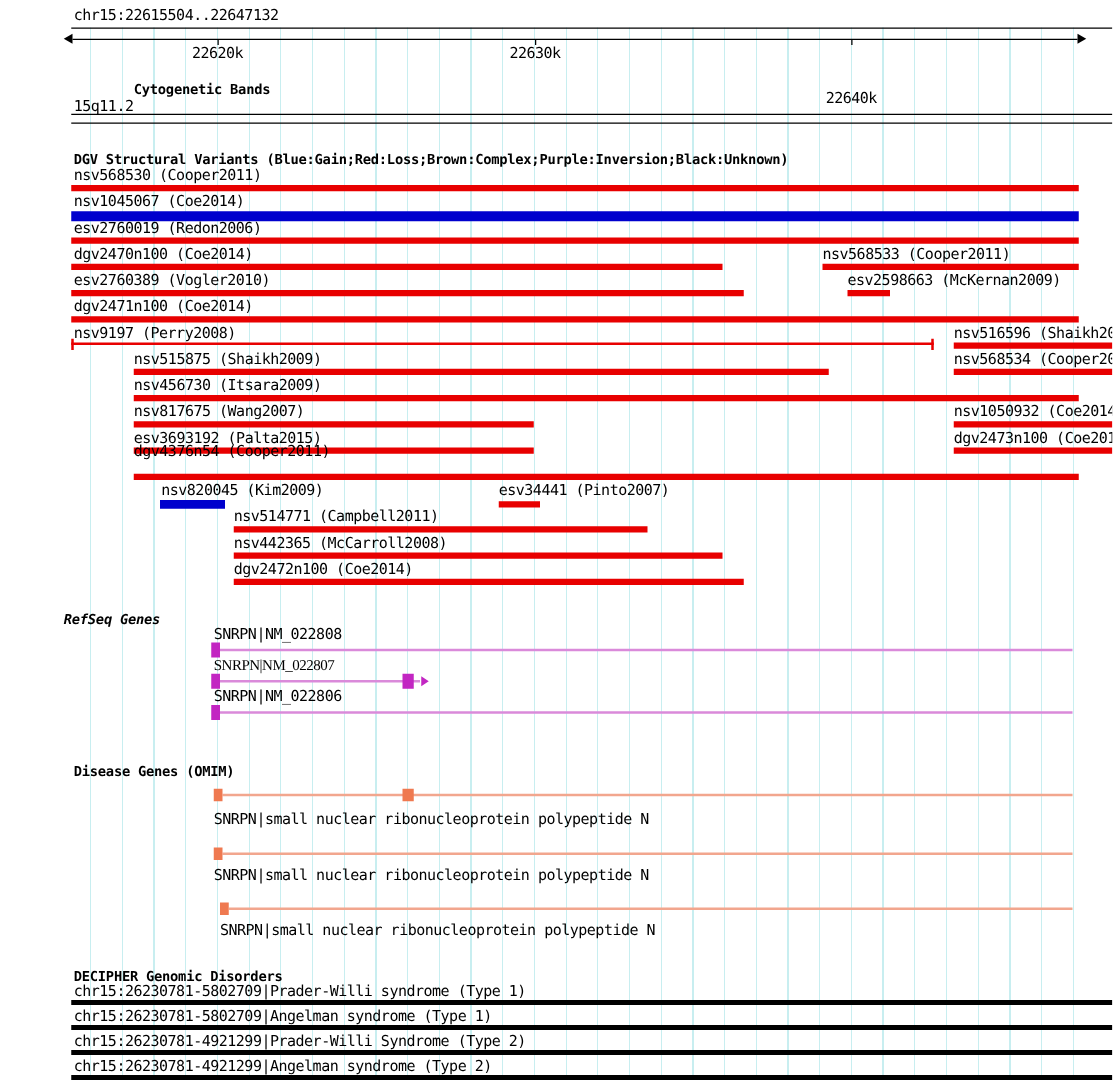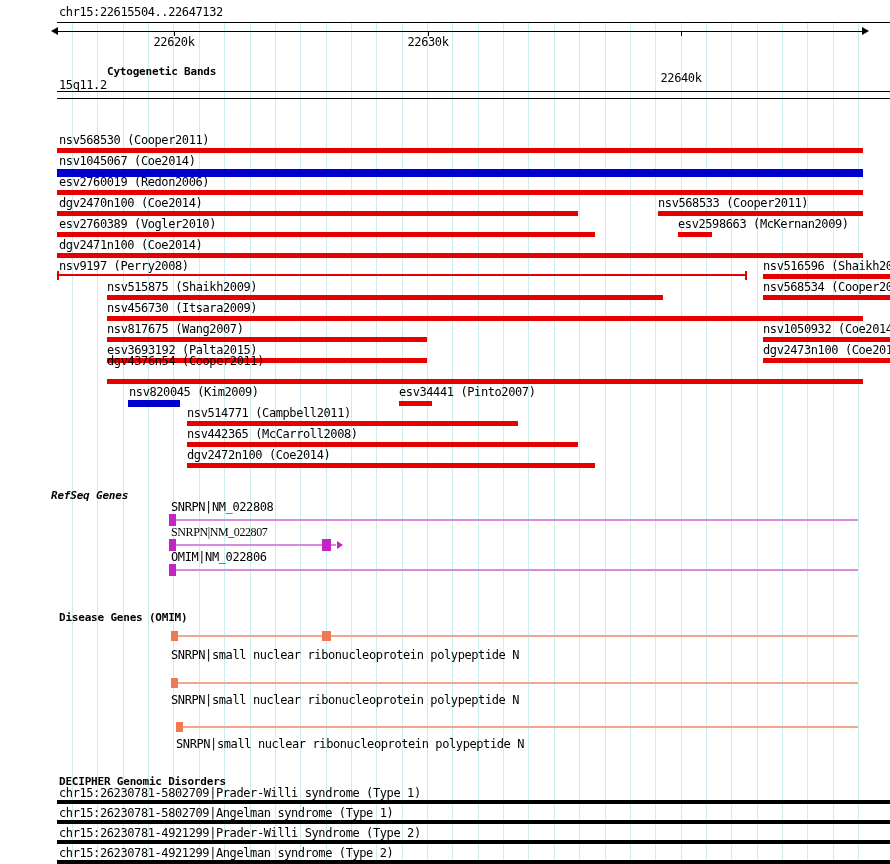--- a/index.html
+++ b/index.html
@@ -30,20 +30,21 @@
       <div style="position: absolute; left: 428px; top: 32px; width: 1px; height: 4px; background: rgb(0, 0, 0);"></div>
       <div class="lbl" style="position: absolute; left: 405px; top: 37px; width: 46px; text-align: center;">22630k</div>
       <div style="position: absolute; left: 681px; top: 32px; width: 1px; height: 4px; background: rgb(0, 0, 0);"></div>
       <div class="lbl" style="position: absolute; left: 658px; top: 37px; width: 46px; text-align: center; margin-top: 36px;">22640k</div>
     </div>
 
   <div class="heading" style="left:59px;top:66px;margin-left:48px;">Cytogenetic Bands</div>
   <div class="lbl" style="left:59px;top:80px;">15q11.2</div>
   <div style="position:absolute;left:57px;top:91px;width:833px;height:6px;border-top:1px solid #000;border-bottom:1px solid #000;"></div>
 
+  <div class="heading" style="left:59px;top:122px;">DGV Structural Variants (Blue:Gain;Red:Loss;Brown:Complex;Purple:Inversion;Black:Unknown)</div>
   <div id="dgv-track">
       <div class="lbl" style="position: absolute; left: 59px; top: 135px;">nsv568530 (Cooper2011)</div>
       <div style="position: absolute; left: 57px; top: 148px; width: 806px; height: 5px; background: rgb(232, 0, 0);"></div>
       <div class="lbl" style="position: absolute; left: 59px; top: 156px;">nsv1045067 (Coe2014)</div>
       <div style="position: absolute; left: 57px; top: 169px; width: 806px; height: 8px; background: rgb(0, 0, 205);"></div>
       <div class="lbl" style="position: absolute; left: 59px; top: 177px;">esv2760019 (Redon2006)</div>
       <div style="position: absolute; left: 57px; top: 190px; width: 806px; height: 5px; background: rgb(232, 0, 0);"></div>
       <div class="lbl" style="position: absolute; left: 59px; top: 198px;">dgv2470n100 (Coe2014)</div>
       <div style="position: absolute; left: 57px; top: 211px; width: 521px; height: 5px; background: rgb(232, 0, 0);"></div>
       <div class="lbl" style="position: absolute; left: 658px; top: 198px;">nsv568533 (Cooper2011)</div>
@@ -91,21 +92,21 @@
   <div class="heading" style="left:51px;top:490px;font-style:italic;">RefSeq Genes</div>
   <div id="refseq-track">
       <div class="lbl" style="position: absolute; left: 171px; top: 502px;">SNRPN|NM_022808</div>
       <div style="position: absolute; left: 176px; top: 519px; width: 682px; height: 2px; background: rgb(218, 138, 218);"></div>
       <div style="position: absolute; left: 169px; top: 514px; width: 7px; height: 12px; background: rgb(194, 38, 194);"></div>
       <div class="lbl" style="position: absolute; left: 171px; top: 527px; font-family: Liberation Serif, serif;">SNRPN|NM_022807</div>
       <div style="position: absolute; left: 176px; top: 544px; width: 160px; height: 2px; background: rgb(218, 138, 218);"></div>
       <div style="position: absolute; left: 169px; top: 539px; width: 7px; height: 12px; background: rgb(194, 38, 194);"></div>
       <div style="position: absolute; left: 322px; top: 539px; width: 9px; height: 12px; background: rgb(194, 38, 194);"></div>
       <div style="position: absolute; left: 337px; top: 541px; width: 0px; height: 0px; border-top: 4px solid transparent; border-bottom: 4px solid transparent; border-left: 6px solid rgb(194, 38, 194);"></div>
-      <div class="lbl" style="position: absolute; left: 171px; top: 552px;">OMIM|NM_022806</div>
+      <div class="lbl" style="position: absolute; left: 171px; top: 552px;">SNRPN|NM_022806</div>
       <div style="position: absolute; left: 176px; top: 569px; width: 682px; height: 2px; background: rgb(218, 138, 218);"></div>
       <div style="position: absolute; left: 169px; top: 564px; width: 7px; height: 12px; background: rgb(194, 38, 194);"></div>
     </div>
 
   <div class="heading" style="left:59px;top:612px;">Disease Genes (OMIM)</div>
   <div id="omim-track">
       <div class="lbl" style="position: absolute; left: 171px; top: 650px;">SNRPN|small nuclear ribonucleoprotein polypeptide N</div>
       <div style="position: absolute; left: 178px; top: 635px; width: 680px; height: 2px; background: rgb(242, 166, 142);"></div>
       <div style="position: absolute; left: 171px; top: 631px; width: 7px; height: 10px; background: rgb(239, 121, 80);"></div>
       <div style="position: absolute; left: 322px; top: 631px; width: 9px; height: 10px; background: rgb(239, 121, 80);"></div>

